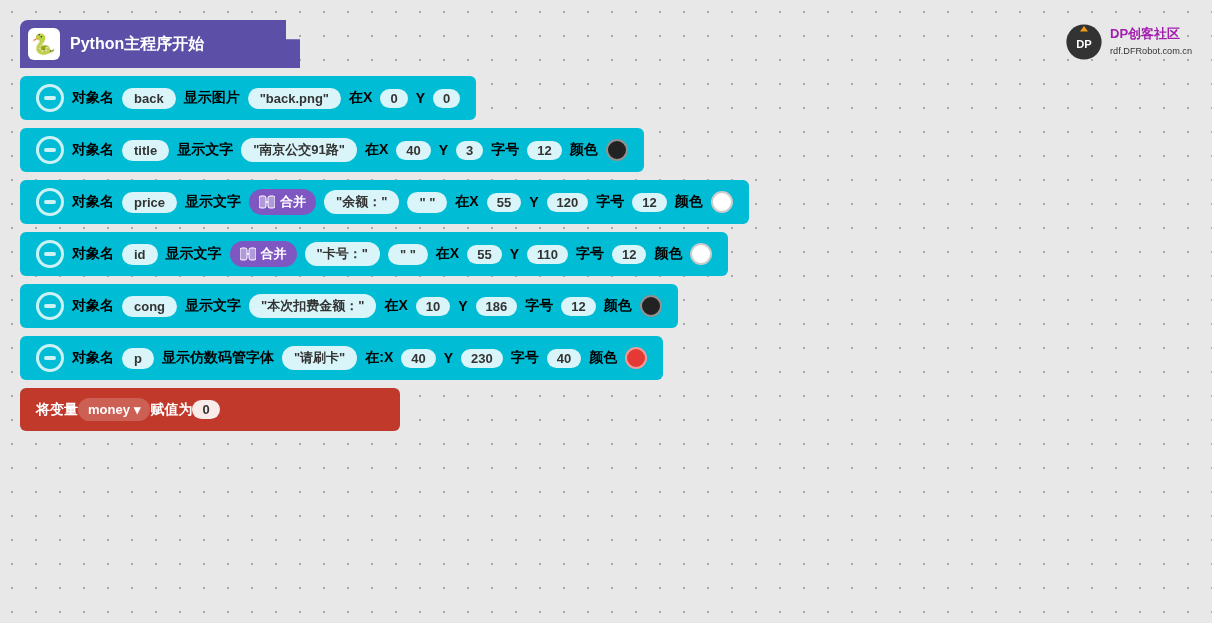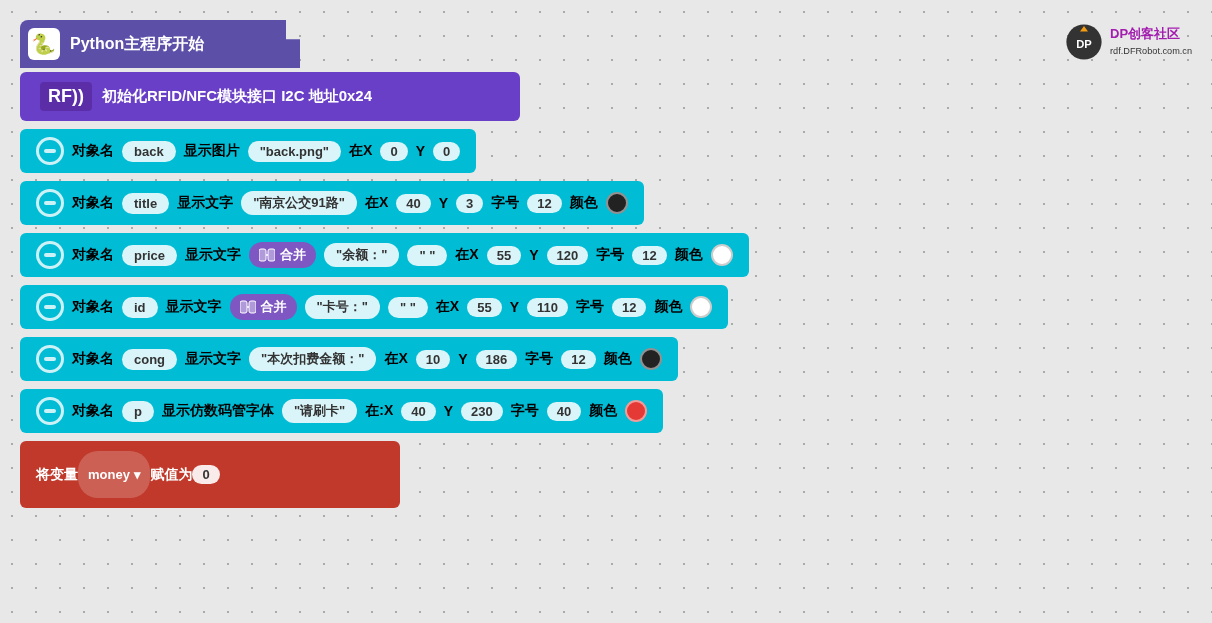--- a/index.html
+++ b/index.html
@@ -227,21 +227,21 @@
       min-width: 380px;
     }
     .assign-text {
       color: #fff;
       font-size: 14px;
       font-weight: bold;
     }
     .var-pill {
       background: rgba(255,255,255,0.2);
       border-radius: 20px;
-      padding: 16px 10px;
+      padding: 4px 10px;
       color: #fff;
       font-size: 13px;
       font-weight: bold;
       display: inline-flex;
       align-items: flex-start;
       gap: 4px;
     }
   </style>
 </head>
 <body>
@@ -260,26 +260,20 @@
 
 <div class="main-container">
 
   <div class="block-row">
     <div class="python-block">
       <div class="python-icon">🐍</div>
       <span class="python-label">Python主程序开始</span>
     </div>
   </div>
 
-  <div class="block-row">
-    <div class="rfid-block">
-      <span class="rfid-icon">RF))</span>
-      <span class="rfid-label">初始化RFID/NFC模块接口 I2C 地址0x24</span>
-    </div>
-  </div>
 
   <div class="block-row">
     <div class="cmd-block">
       <div class="circle-icon">
           <div class="circle-icon-inner"></div>
         </div>
       <span class="cmd-text">对象名</span>
       <span class="pill">back</span>
       <span class="cmd-text">显示图片</span>
       <span class="pill">"back.png"</span>

